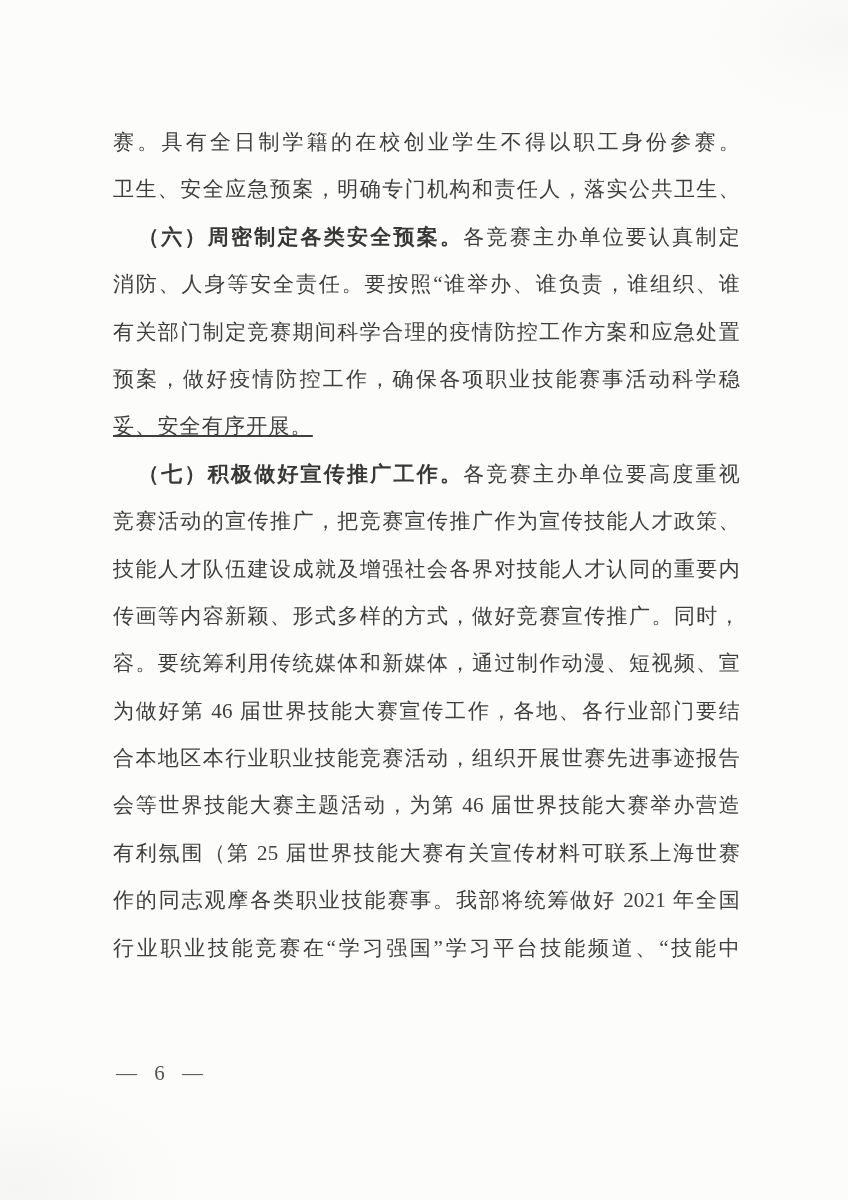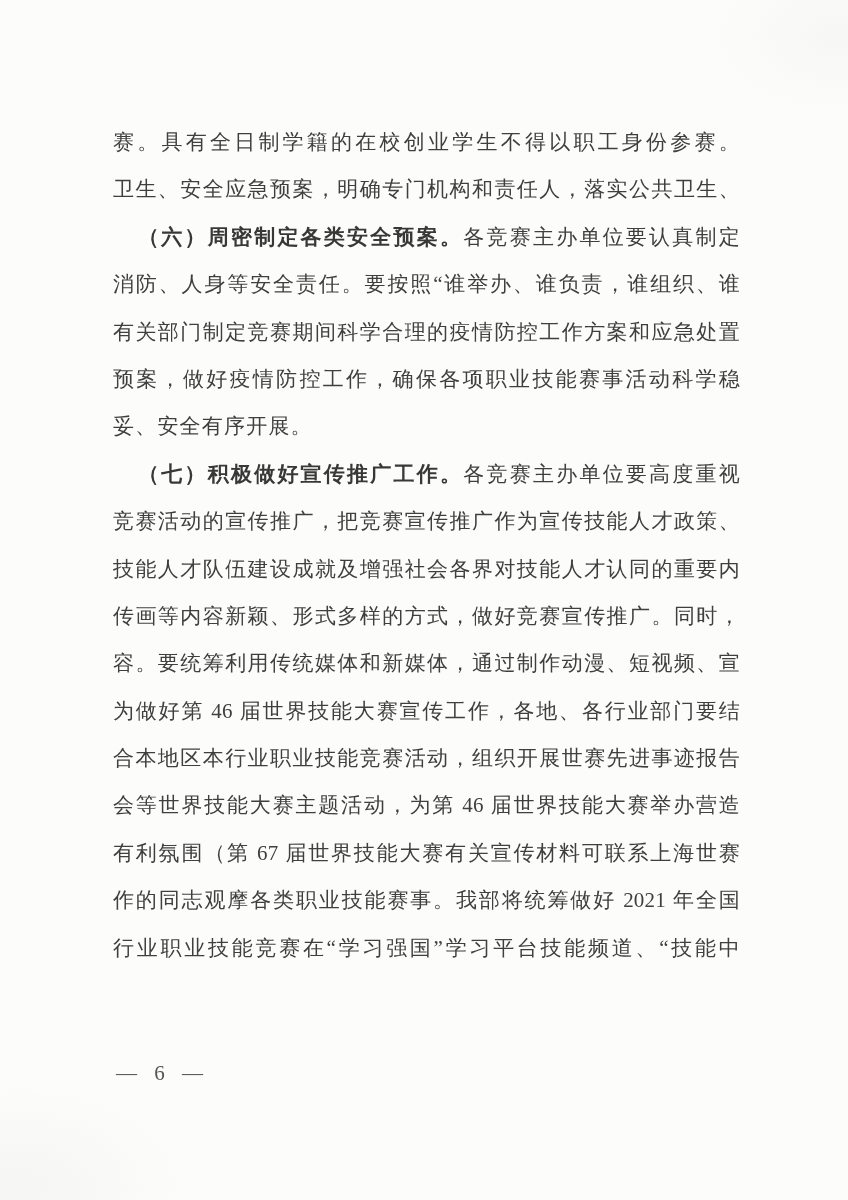--- a/index.html
+++ b/index.html
@@ -32,20 +32,21 @@
     letter-spacing: 0.2px;
     white-space: nowrap;
     text-align: justify;
     text-align-last: justify;
     text-justify: inter-character;
   }
   .doc-line.left {
     text-align: left;
     text-align-last: left;
     letter-spacing: 1.2px;
+    text-decoration: underline;
   }
   .doc-line.indent {
     text-indent: 25px;
   }
   .seg-bold {
     font-weight: 700;
     color: #383838;
   }
   .page-number {
     position: absolute;
@@ -71,18 +72,18 @@
       <div class="doc-line"><span>预案，做好疫情防控工作，确保各项职业技能赛事活动科学稳</span></div>
       <div class="doc-line left"><span>妥、安全有序开展。</span></div>
       <div class="doc-line indent"><span class="seg-bold">（七）积极做好宣传推广工作。</span><span>各竞赛主办单位要高度重视</span></div>
       <div class="doc-line"><span>竞赛活动的宣传推广，把竞赛宣传推广作为宣传技能人才政策、</span></div>
       <div class="doc-line"><span>技能人才队伍建设成就及增强社会各界对技能人才认同的重要内</span></div>
       <div class="doc-line"><span>传画等内容新颖、形式多样的方式，做好竞赛宣传推广。同时，</span></div>
       <div class="doc-line"><span>容。要统筹利用传统媒体和新媒体，通过制作动漫、短视频、宣</span></div>
       <div class="doc-line"><span>为做好第 46 届世界技能大赛宣传工作，各地、各行业部门要结</span></div>
       <div class="doc-line"><span>合本地区本行业职业技能竞赛活动，组织开展世赛先进事迹报告</span></div>
       <div class="doc-line"><span>会等世界技能大赛主题活动，为第 46 届世界技能大赛举办营造</span></div>
-      <div class="doc-line"><span>有利氛围（第 67 届世界技能大赛有关宣传材料可联系上海世赛</span></div>
+      <div class="doc-line"><span>有利氛围（第 25 届世界技能大赛有关宣传材料可联系上海世赛</span></div>
       <div class="doc-line"><span>作的同志观摩各类职业技能赛事。我部将统筹做好 2021 年全国</span></div>
       <div class="doc-line"><span>行业职业技能竞赛在“学习强国”学习平台技能频道、“技能中</span></div>
     </div>
   <div class="page-number">— 6 —</div>
 </div>
 
 </body></html>

